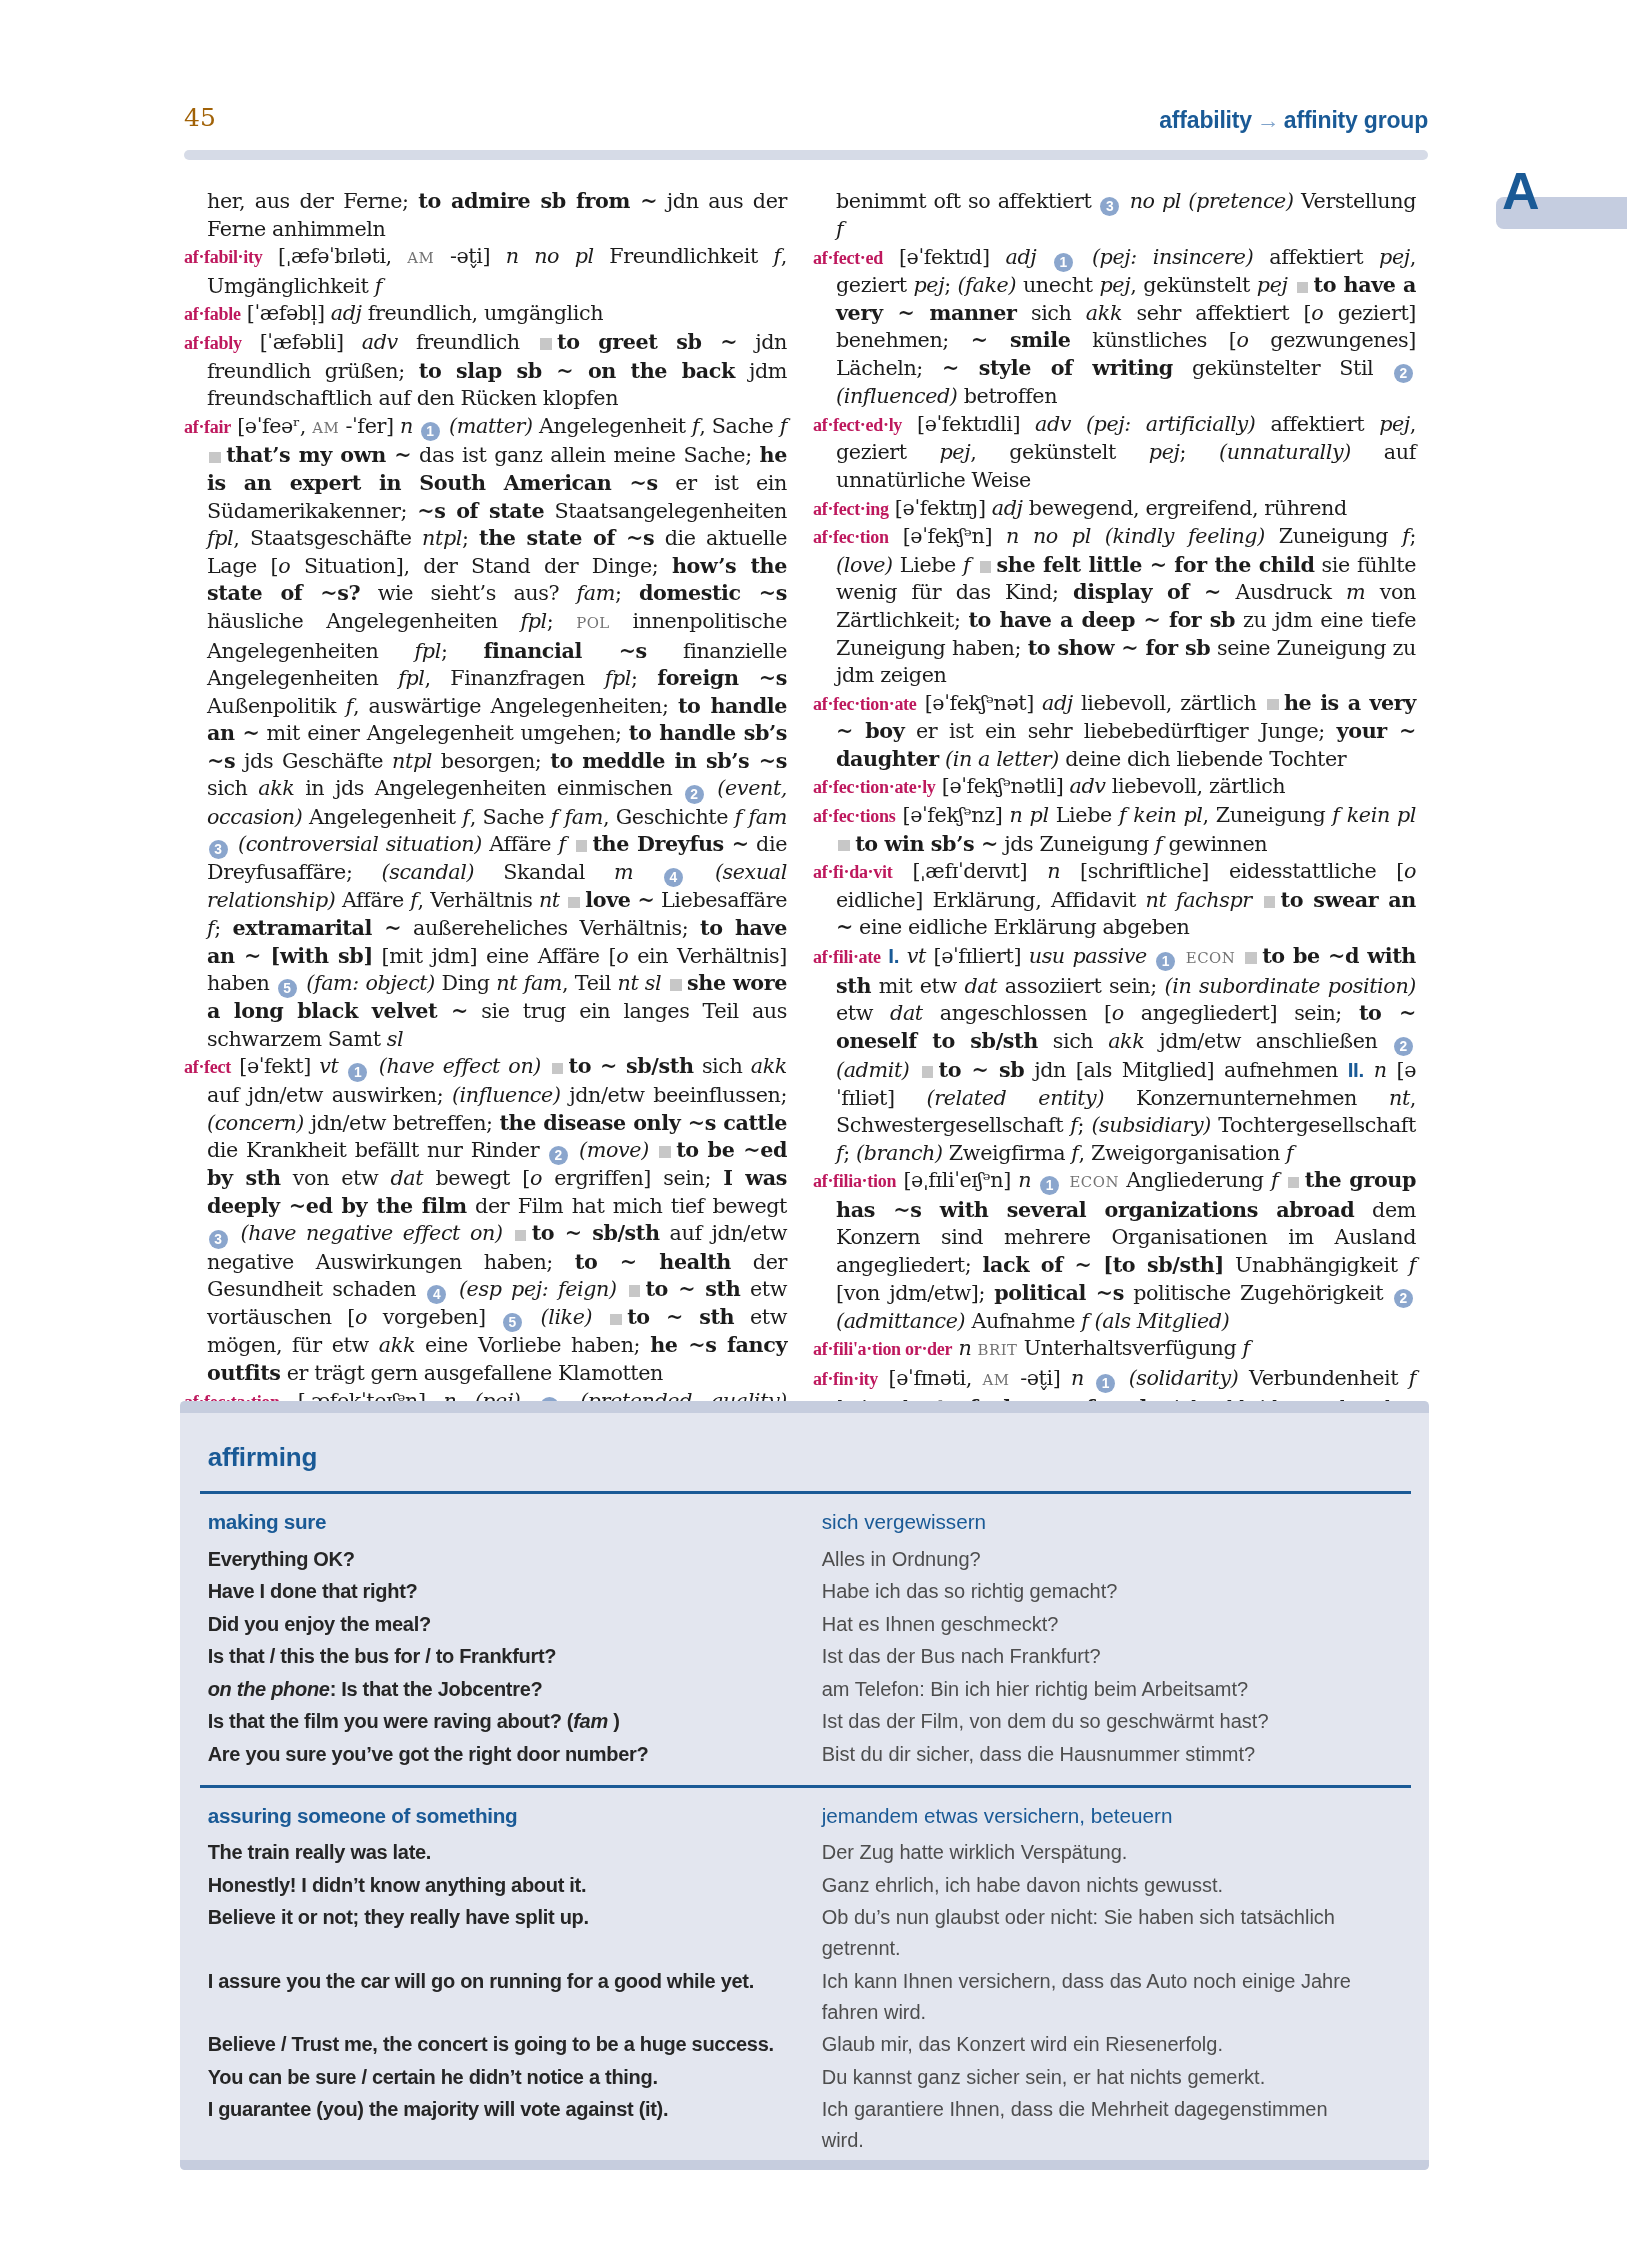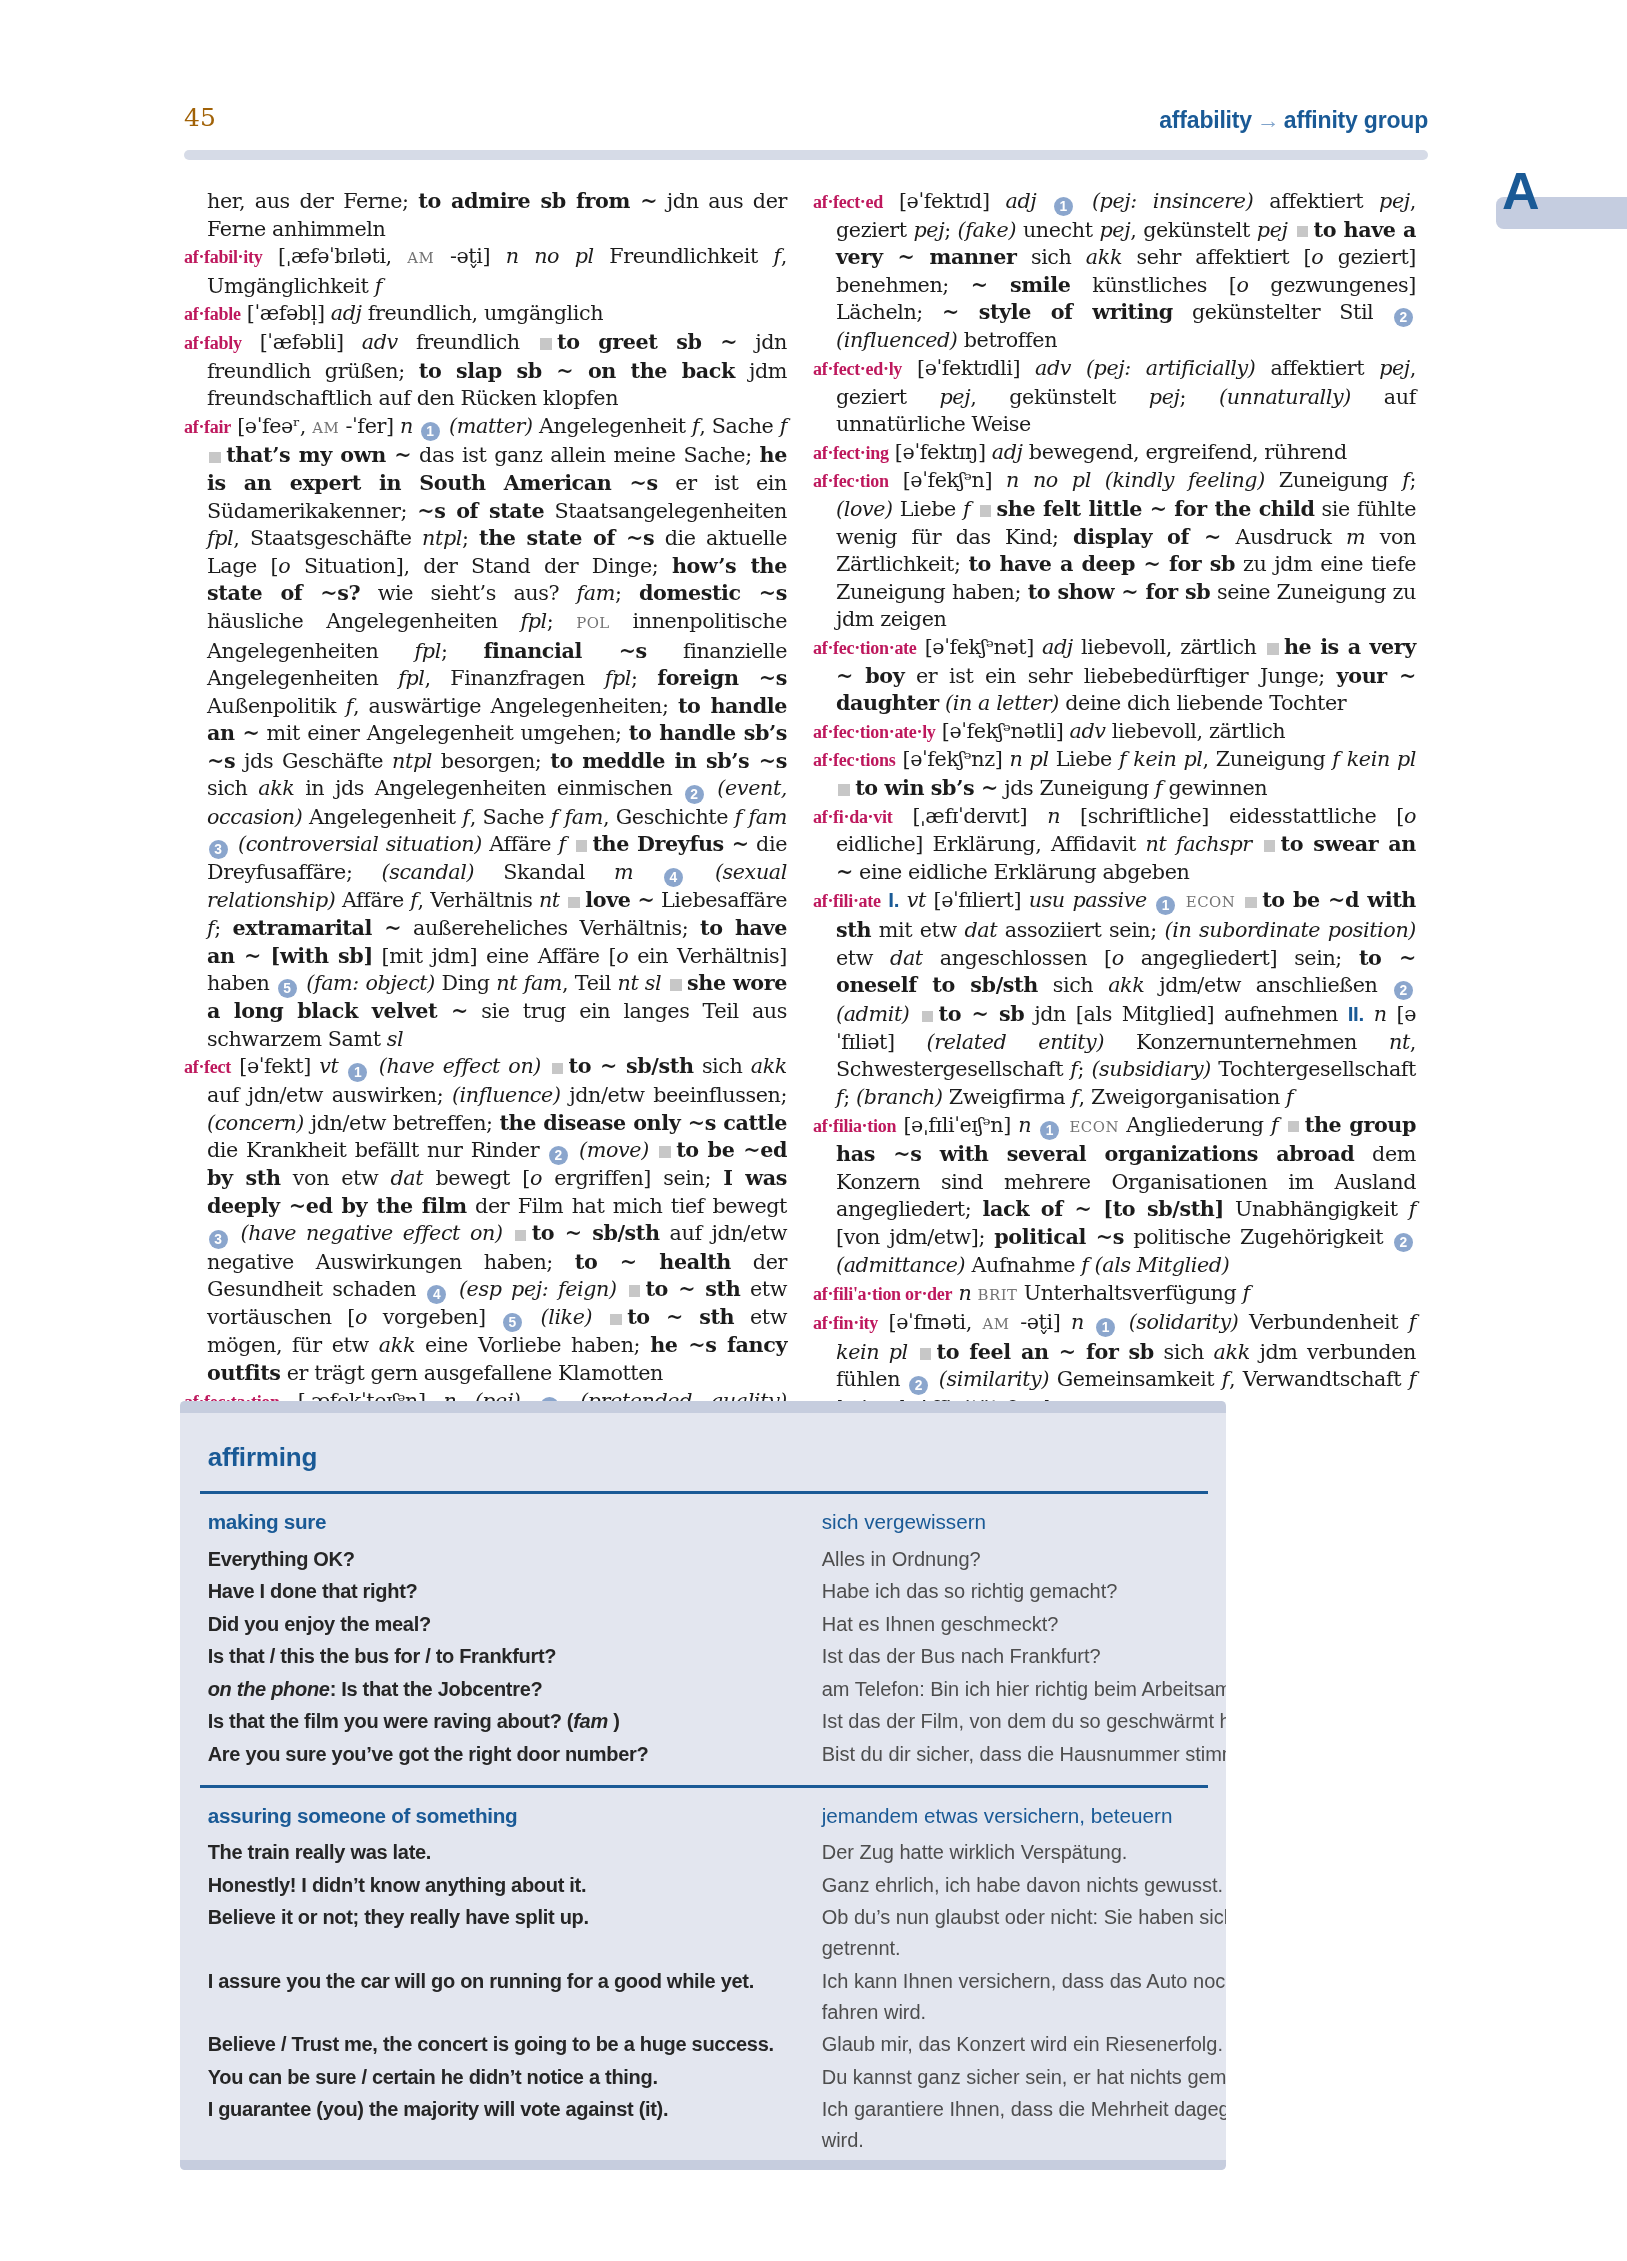--- a/index.html
+++ b/index.html
@@ -55,21 +55,21 @@
     font-family:"Liberation Sans",sans-serif;font-weight:bold;font-style:normal;
     font-size:13.8px;line-height:19px;text-align:center;
     vertical-align:-3.1px;margin:0 3.1px 0 1.5px;text-indent:0;letter-spacing:0;
   }
   .sq{
     display:inline-block;width:11.5px;height:11.5px;background:#c7c7c7;
     margin:0 5.4px 0 2.3px;vertical-align:-0.8px;
   }
   
   .phrasebox{
-    position:absolute;left:180px;top:1401px;width:1046px;height:769px;
+    position:absolute;left:180px;top:1401px;width:1249px;height:769px;
     background:#e3e6ef;border-radius:4.6px;overflow:hidden;
     font-family:"Liberation Sans",sans-serif;
   }
   .box-top{height:11.5px;background:#c6cdde;border-radius:4.6px 4.6px 0 0;}
   .box-bottom{position:absolute;left:0;right:0;bottom:0;height:10px;background:#c6cdde;border-radius:0 0 4.6px 4.6px;}
   .box-inner{padding:20px 18.4px 0 20px;}
   .box-title{
     font-weight:bold;font-size:26px;color:#1a5a96;margin:9.2px 0 18.4px 7.7px;letter-spacing:-0.2px;
   }
   .box-rule{height:3.1px;background:#1a5a96;}
@@ -104,20 +104,21 @@
   <div class="col">
       <p class="entry cont">her, aus der Ferne; <span class="b">to admire sb from ~</span> jdn aus der Ferne anhimmeln</p>
       <p class="entry"><span class="hw">af·fabil·ity</span> [ˌæfəˈbɪləti, <span class="sc">AM</span> -ət̬i] <span class="i">n no pl</span> Freundlichkeit <span class="i">f</span>, Umgänglichkeit <span class="i">f</span></p>
       <p class="entry"><span class="hw">af·fable</span> [ˈæfəbl̩] <span class="i">adj</span> freundlich, umgänglich</p>
       <p class="entry"><span class="hw">af·fably</span> [ˈæfəbli] <span class="i">adv</span> freundlich <span class="sq"></span><span class="b">to greet sb ~</span> jdn freundlich grüßen; <span class="b">to slap sb ~ on the back</span> jdm freundschaftlich auf den Rücken klopfen</p>
       <p class="entry"><span class="hw">af·fair</span> [əˈfeəʳ, <span class="sc">AM</span> -ˈfer] <span class="i">n</span> <span class="num">1</span> <span class="i">(matter)</span> Angelegenheit <span class="i">f</span>, Sache <span class="i">f</span> <span class="sq"></span><span class="b">that’s my own ~</span> das ist ganz allein meine Sache; <span class="b">he is an expert in South American ~s</span> er ist ein Südamerikakenner; <span class="b">~s of state</span> Staatsangelegenheiten <span class="i">fpl</span>, Staatsgeschäfte <span class="i">ntpl</span>; <span class="b">the state of ~s</span> die aktuelle Lage [<span class="i">o</span> Situation], der Stand der Dinge; <span class="b">how’s the state of ~s?</span> wie sieht’s aus? <span class="i">fam</span>; <span class="b">domestic ~s</span> häusliche Angelegenheiten <span class="i">fpl</span>; <span class="sc">POL</span> innenpolitische Angelegenheiten <span class="i">fpl</span>; <span class="b">financial ~s</span> finanzielle Angelegenheiten <span class="i">fpl</span>, Finanzfragen <span class="i">fpl</span>; <span class="b">foreign ~s</span> Außenpolitik <span class="i">f</span>, auswärtige Angelegenheiten; <span class="b">to handle an ~</span> mit einer Angelegenheit umgehen; <span class="b">to handle sb’s ~s</span> jds Geschäfte <span class="i">ntpl</span> besorgen; <span class="b">to meddle in sb’s ~s</span> sich <span class="i">akk</span> in jds Angelegenheiten einmischen <span class="num">2</span> <span class="i">(event, occasion)</span> Angelegenheit <span class="i">f</span>, Sache <span class="i">f fam</span>, Geschichte <span class="i">f fam</span> <span class="num">3</span> <span class="i">(controversial situation)</span> Affäre <span class="i">f</span> <span class="sq"></span><span class="b">the Dreyfus ~</span> die Dreyfusaffäre; <span class="i">(scandal)</span> Skandal <span class="i">m</span> <span class="num">4</span> <span class="i">(sexual relationship)</span> Affäre <span class="i">f</span>, Verhältnis <span class="i">nt</span> <span class="sq"></span><span class="b">love ~</span> Liebesaffäre <span class="i">f</span>; <span class="b">extramarital ~</span> außereheliches Verhältnis; <span class="b">to have an ~ [with sb]</span> [mit jdm] eine Affäre [<span class="i">o</span> ein Verhältnis] haben <span class="num">5</span> <span class="i">(fam: object)</span> Ding <span class="i">nt fam</span>, Teil <span class="i">nt sl</span> <span class="sq"></span><span class="b">she wore a long black velvet ~</span> sie trug ein langes Teil aus schwarzem Samt <span class="i">sl</span></p>
       <p class="entry"><span class="hw">af·fect</span> [əˈfekt] <span class="i">vt</span> <span class="num">1</span> <span class="i">(have effect on)</span> <span class="sq"></span><span class="b">to ~ sb/sth</span> sich <span class="i">akk</span> auf jdn/etw auswirken; <span class="i">(influence)</span> jdn/etw beeinflussen; <span class="i">(concern)</span> jdn/etw betreffen; <span class="b">the disease only ~s cattle</span> die Krankheit befällt nur Rinder <span class="num">2</span> <span class="i">(move)</span> <span class="sq"></span><span class="b">to be ~ed by sth</span> von etw <span class="i">dat</span> bewegt [<span class="i">o</span> ergriffen] sein; <span class="b">I was deeply ~ed by the film</span> der Film hat mich tief bewegt <span class="num">3</span> <span class="i">(have negative effect on)</span> <span class="sq"></span><span class="b">to ~ sb/sth</span> auf jdn/etw negative Auswirkungen haben; <span class="b">to ~ health</span> der Gesundheit schaden <span class="num">4</span> <span class="i">(esp pej: feign)</span> <span class="sq"></span><span class="b">to ~ sth</span> etw vortäuschen [<span class="i">o</span> vorgeben] <span class="num">5</span> <span class="i">(like)</span> <span class="sq"></span><span class="b">to ~ sth</span> etw mögen, für etw <span class="i">akk</span> eine Vorliebe haben; <span class="b">he ~s fancy outfits</span> er trägt gern ausgefallene Klamotten</p>
       <p class="entry"><span class="hw">af·fec·ta·tion</span> [ˌæfekˈteɪʃᵊn] <span class="i">n (pej)</span> <span class="num">1</span> <span class="i">(pretended quality)</span> Vortäuschung <span class="i">f</span> <span class="sq"></span><span class="b">..., he said with an ~ of nonchalance</span> ..., sagte er mit gespielter Gleichgültigkeit <span class="num">2</span> <span class="i">(pej: artificial behaviour)</span> Affektiertheit <span class="i">f pej</span> <span class="sq"></span><span class="b">she has so many little ~s</span> sie</p>
     </div>
   <div class="col">
+      <p class="entry cont">benimmt oft so affektiert <span class="num">3</span> <span class="i">no pl (pretence)</span> Verstellung <span class="i">f</span></p>
       <p class="entry"><span class="hw">af·fect·ed</span> [əˈfektɪd] <span class="i">adj</span> <span class="num">1</span> <span class="i">(pej: insincere)</span> affektiert <span class="i">pej</span>, geziert <span class="i">pej</span>; <span class="i">(fake)</span> unecht <span class="i">pej</span>, gekünstelt <span class="i">pej</span> <span class="sq"></span><span class="b">to have a very ~ manner</span> sich <span class="i">akk</span> sehr affektiert [<span class="i">o</span> geziert] benehmen; <span class="b">~ smile</span> künstliches [<span class="i">o</span> gezwungenes] Lächeln; <span class="b">~ style of writing</span> gekünstelter Stil <span class="num">2</span> <span class="i">(influenced)</span> betroffen</p>
       <p class="entry"><span class="hw">af·fect·ed·ly</span> [əˈfektɪdli] <span class="i">adv (pej: artificially)</span> affektiert <span class="i">pej</span>, geziert <span class="i">pej</span>, gekünstelt <span class="i">pej</span>; <span class="i">(unnaturally)</span> auf unnatürliche Weise</p>
       <p class="entry"><span class="hw">af·fect·ing</span> [əˈfektɪŋ] <span class="i">adj</span> bewegend, ergreifend, rührend</p>
       <p class="entry"><span class="hw">af·fec·tion</span> [əˈfekʃᵊn] <span class="i">n no pl (kindly feeling)</span> Zuneigung <span class="i">f</span>; <span class="i">(love)</span> Liebe <span class="i">f</span> <span class="sq"></span><span class="b">she felt little ~ for the child</span> sie fühlte wenig für das Kind; <span class="b">display of ~</span> Ausdruck <span class="i">m</span> von Zärtlichkeit; <span class="b">to have a deep ~ for sb</span> zu jdm eine tiefe Zuneigung haben; <span class="b">to show ~ for sb</span> seine Zuneigung zu jdm zeigen</p>
       <p class="entry"><span class="hw">af·fec·tion·ate</span> [əˈfekʃᵊnət] <span class="i">adj</span> liebevoll, zärtlich <span class="sq"></span><span class="b">he is a very ~ boy</span> er ist ein sehr liebebedürftiger Junge; <span class="b">your ~ daughter</span> <span class="i">(in a letter)</span> deine dich liebende Tochter</p>
       <p class="entry"><span class="hw">af·fec·tion·ate·ly</span> [əˈfekʃᵊnətli] <span class="i">adv</span> liebevoll, zärtlich</p>
       <p class="entry"><span class="hw">af·fec·tions</span> [əˈfekʃᵊnz] <span class="i">n pl</span> Liebe <span class="i">f kein pl</span>, Zuneigung <span class="i">f kein pl</span> <span class="sq"></span><span class="b">to win sb’s ~</span> jds Zuneigung <span class="i">f</span> gewinnen</p>
       <p class="entry"><span class="hw">af·fi·da·vit</span> [ˌæfɪˈdeɪvɪt] <span class="i">n</span> [schriftliche] eidesstattliche [<span class="i">o</span> eidliche] Erklärung, Affidavit <span class="i">nt fachspr</span> <span class="sq"></span><span class="b">to swear an ~</span> eine eidliche Erklärung abgeben</p>
       <p class="entry"><span class="hw">af·fili·ate</span> <span class="rm">I.</span> <span class="i">vt</span> [əˈfɪliert] <span class="i">usu passive</span> <span class="num">1</span> <span class="sc">ECON</span> <span class="sq"></span><span class="b">to be ~d with sth</span> mit etw <span class="i">dat</span> assoziiert sein; <span class="i">(in subordinate position)</span> etw <span class="i">dat</span> angeschlossen [<span class="i">o</span> angegliedert] sein; <span class="b">to ~ oneself to sb/sth</span> sich <span class="i">akk</span> jdm/etw anschließen <span class="num">2</span> <span class="i">(admit)</span> <span class="sq"></span><span class="b">to ~ sb</span> jdn [als Mitglied] aufnehmen <span class="rm">II.</span> <span class="i">n</span> [əˈfɪliət] <span class="i">(related entity)</span> Konzernunternehmen <span class="i">nt</span>, Schwestergesellschaft <span class="i">f</span>; <span class="i">(subsidiary)</span> Tochtergesellschaft <span class="i">f</span>; <span class="i">(branch)</span> Zweigfirma <span class="i">f</span>, Zweigorganisation <span class="i">f</span></p>
       <p class="entry"><span class="hw">af·filia·tion</span> [əˌfɪliˈeɪʃᵊn] <span class="i">n</span> <span class="num">1</span> <span class="sc">ECON</span> Angliederung <span class="i">f</span> <span class="sq"></span><span class="b">the group has ~s with several organizations abroad</span> dem Konzern sind mehrere Organisationen im Ausland angegliedert; <span class="b">lack of ~ [to sb/sth]</span> Unabhängigkeit <span class="i">f</span> [von jdm/etw]; <span class="b">political ~s</span> politische Zugehörigkeit <span class="num">2</span> <span class="i">(admittance)</span> Aufnahme <span class="i">f (als Mitglied)</span></p>

